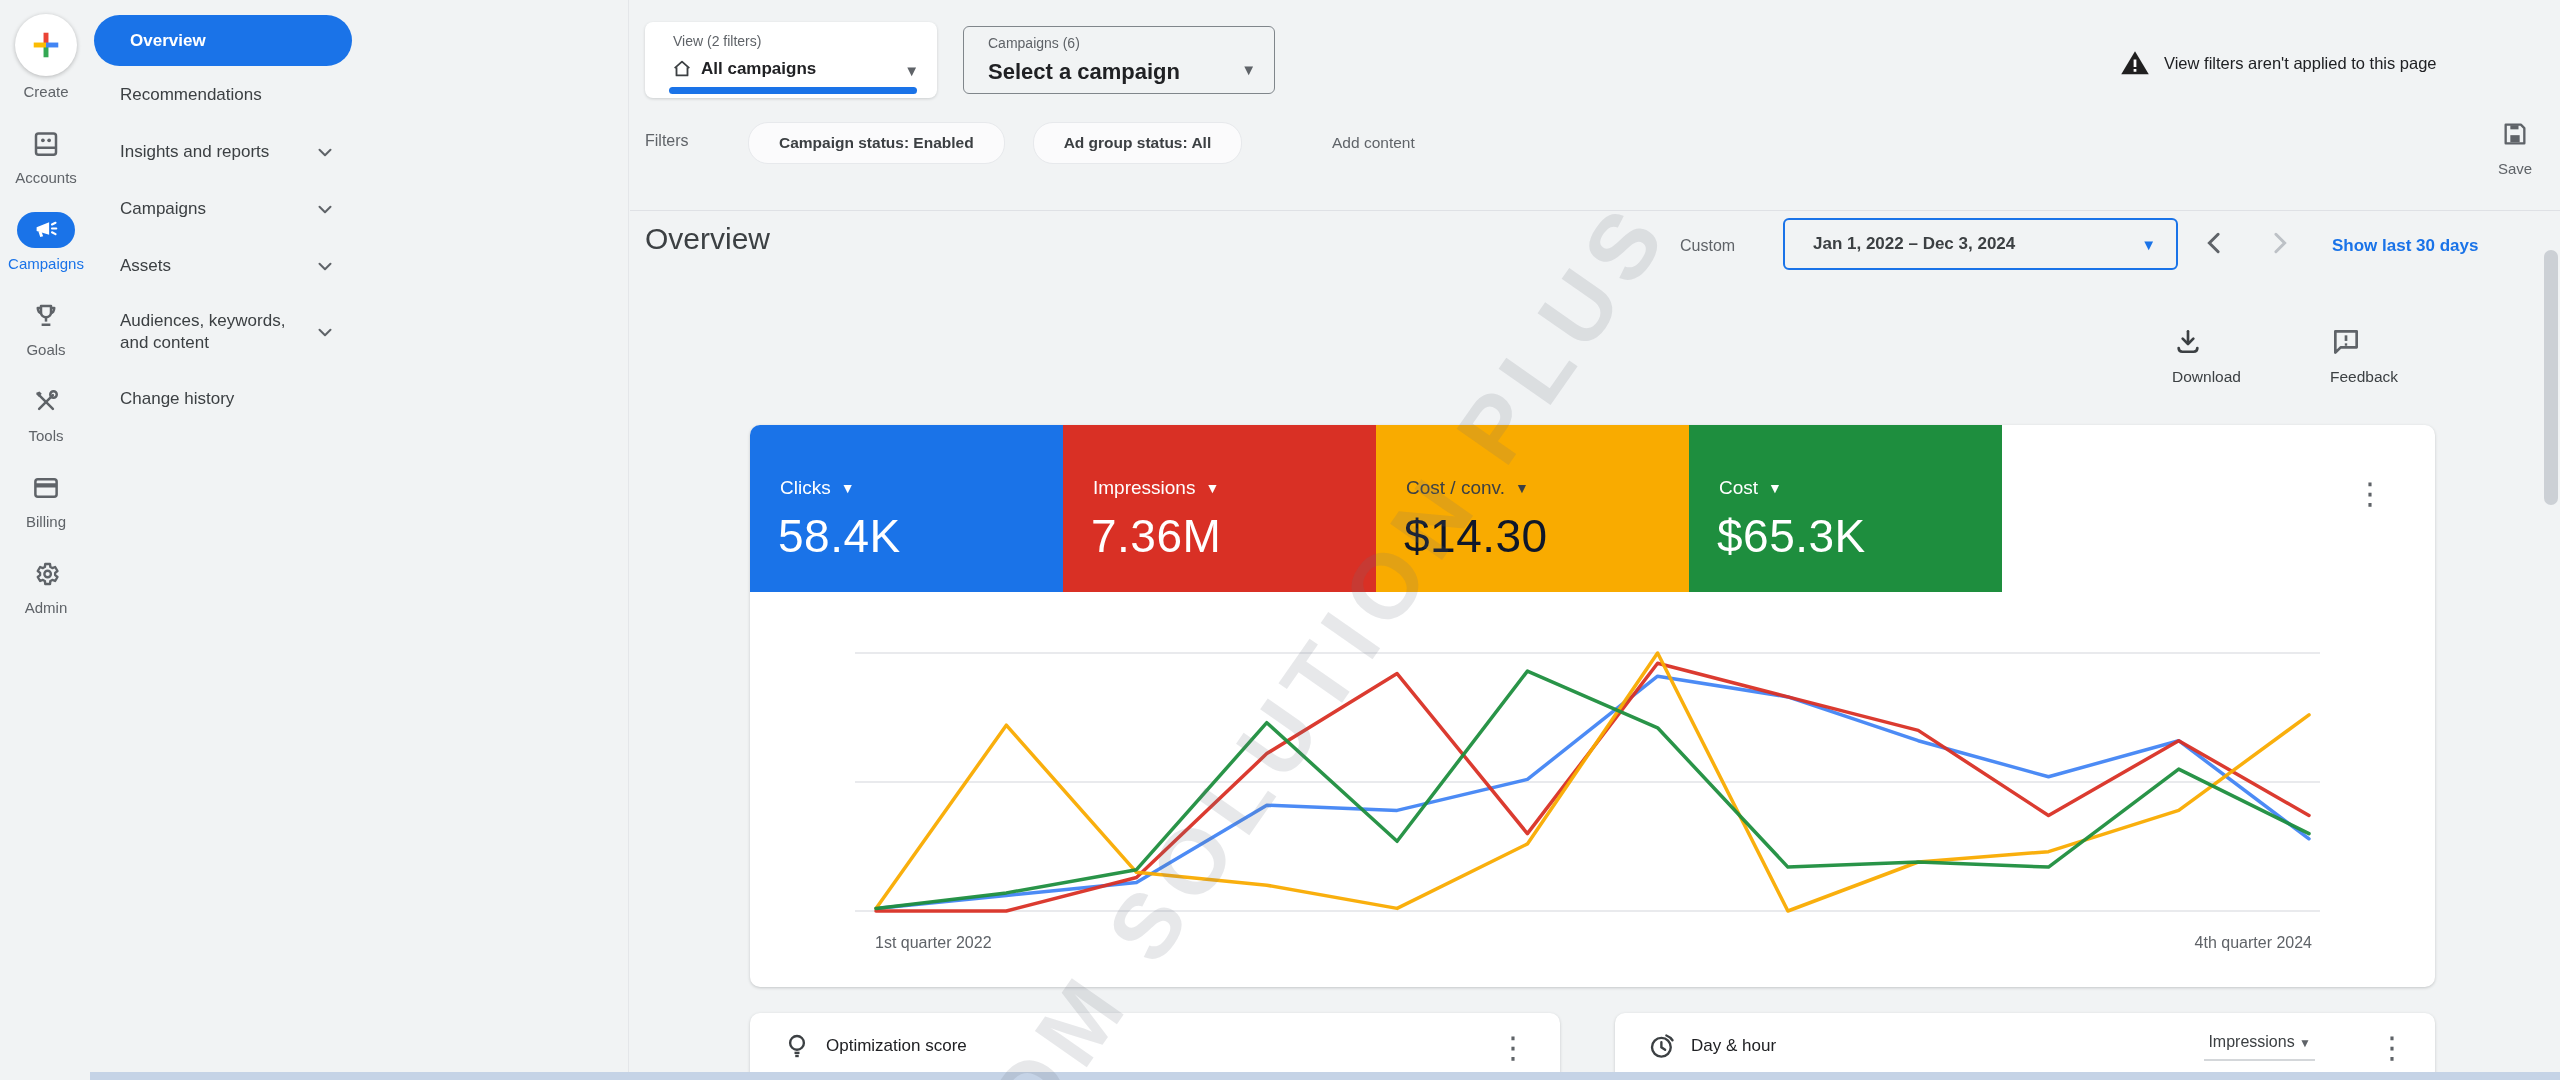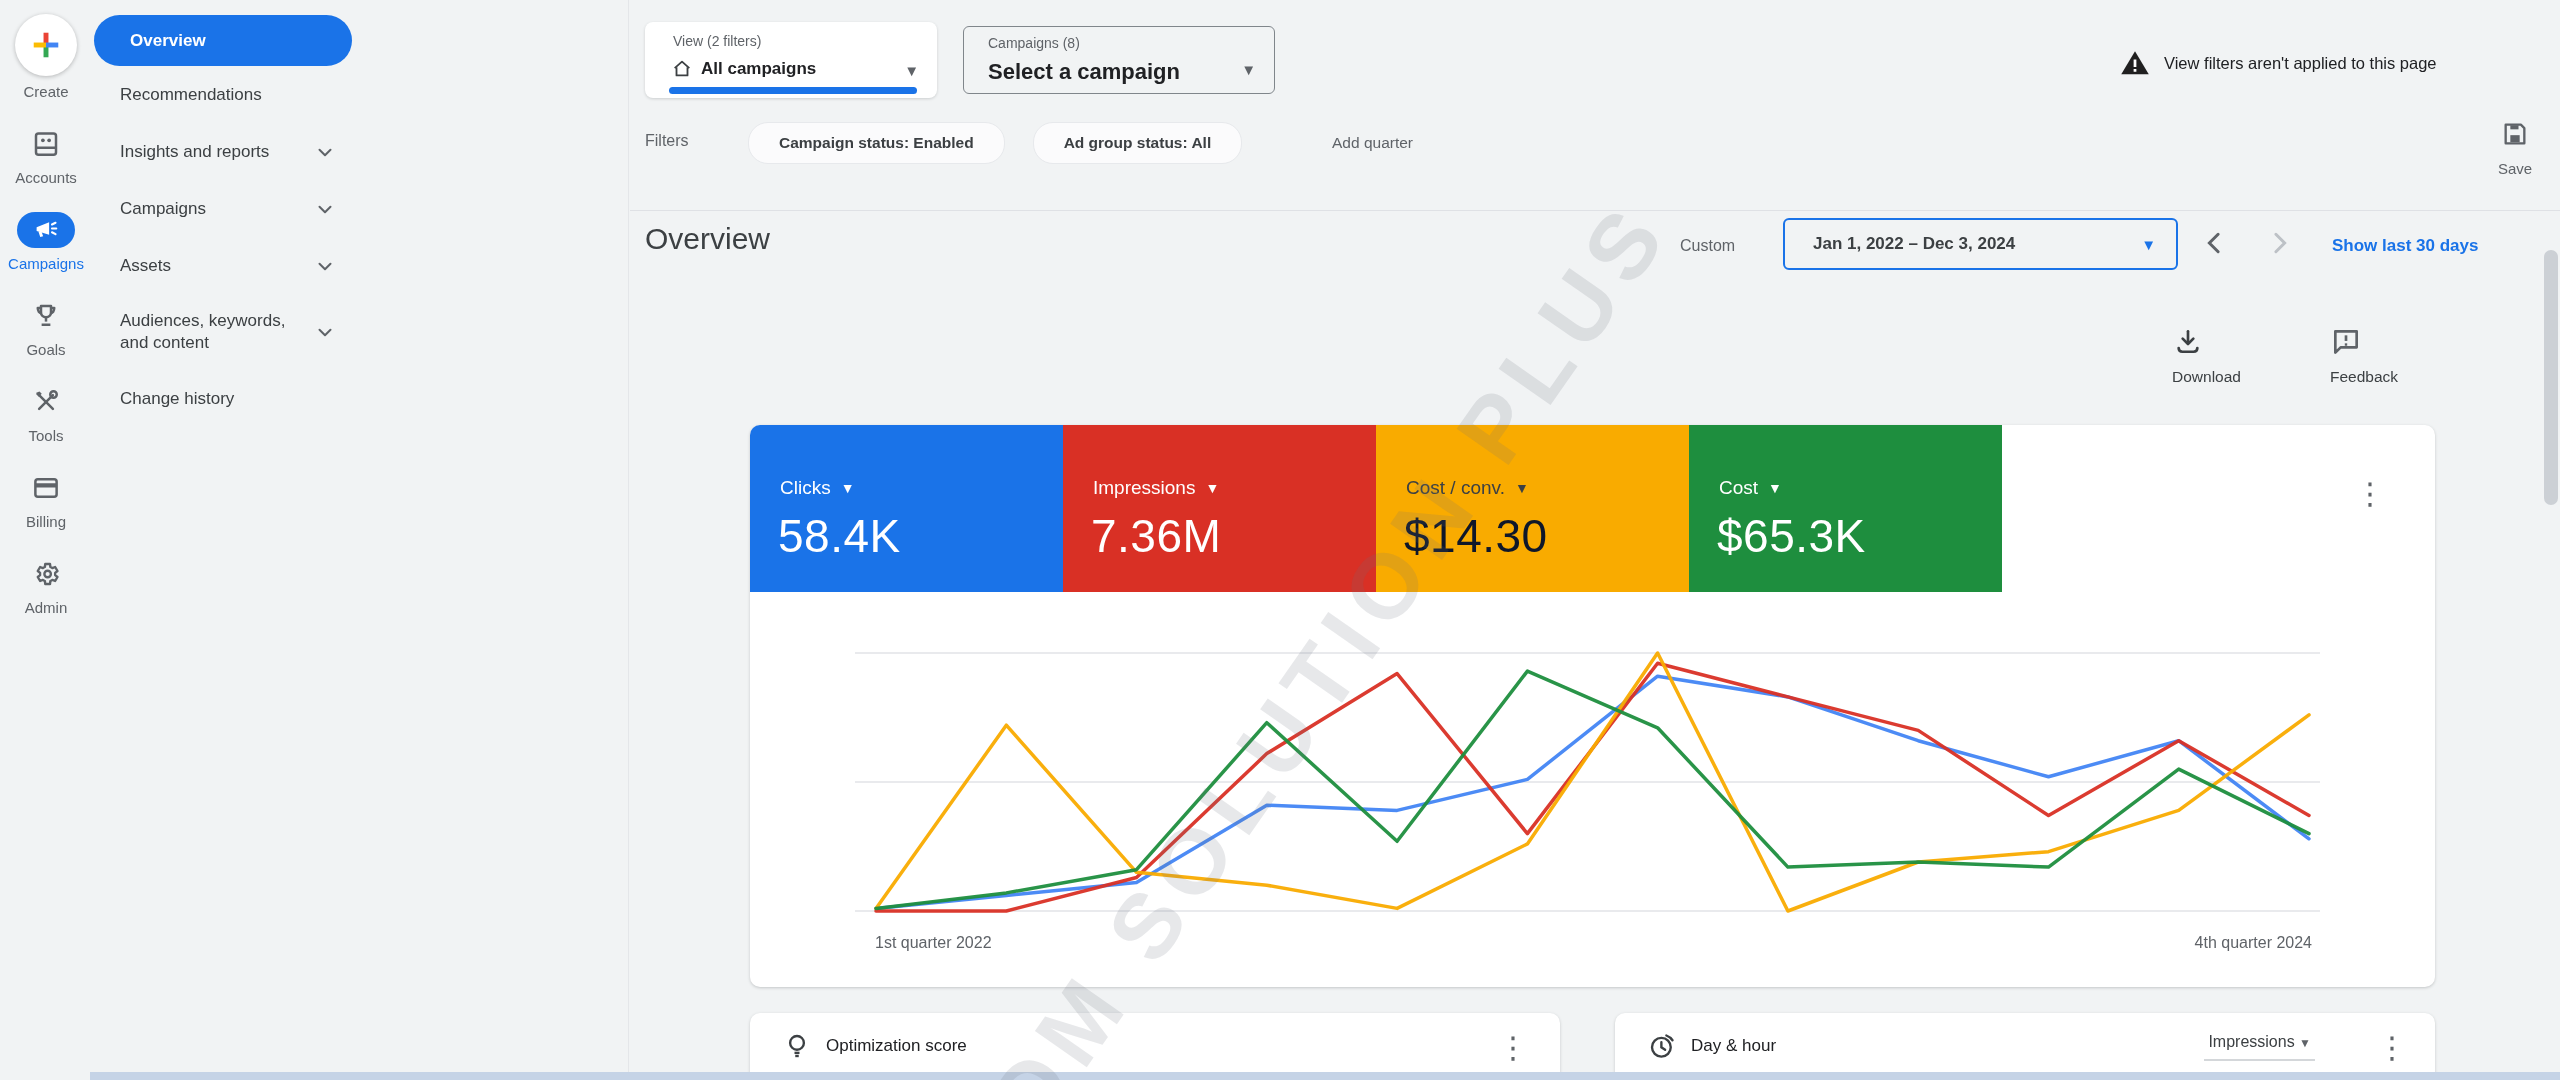--- a/index.html
+++ b/index.html
@@ -232,31 +232,31 @@
           <path d="M4 11l8-7 8 7"></path>
           <path d="M6 10v9h12v-9"></path>
         </svg>
       <b>All campaigns</b>
     </span>
     <span class="caret">▼</span>
     <span class="blue-bar"></span>
   </div>
 
   <div class="camp-select">
-    <span class="small-label">Campaigns (8)</span>
+    <span class="small-label">Campaigns (6)</span>
     <span class="value">Select a campaign</span>
     <span class="caret">▼</span>
   </div>
 
   <div class="filters-label">Filters</div>
   <div class="chips" id="chipRow">
       <span class="chip">Campaign status: Enabled</span>
       <span class="chip">Ad group status: All</span>
     </div>
-  <div class="add-filter">Add quarter</div>
+  <div class="add-filter">Add content</div>
 
   <div class="warning">
     <svg viewBox="0 0 24 24">
         <path d="M12 2.5L23 21H1z" fill="#1f1f1f"></path>
         <rect x="10.9" y="9.2" width="2.2" height="6" fill="#fff"></rect>
         <rect x="10.9" y="16.8" width="2.2" height="2.2" fill="#fff"></rect>
       </svg>
     <span>View filters aren't applied to this page</span>
   </div>
 

